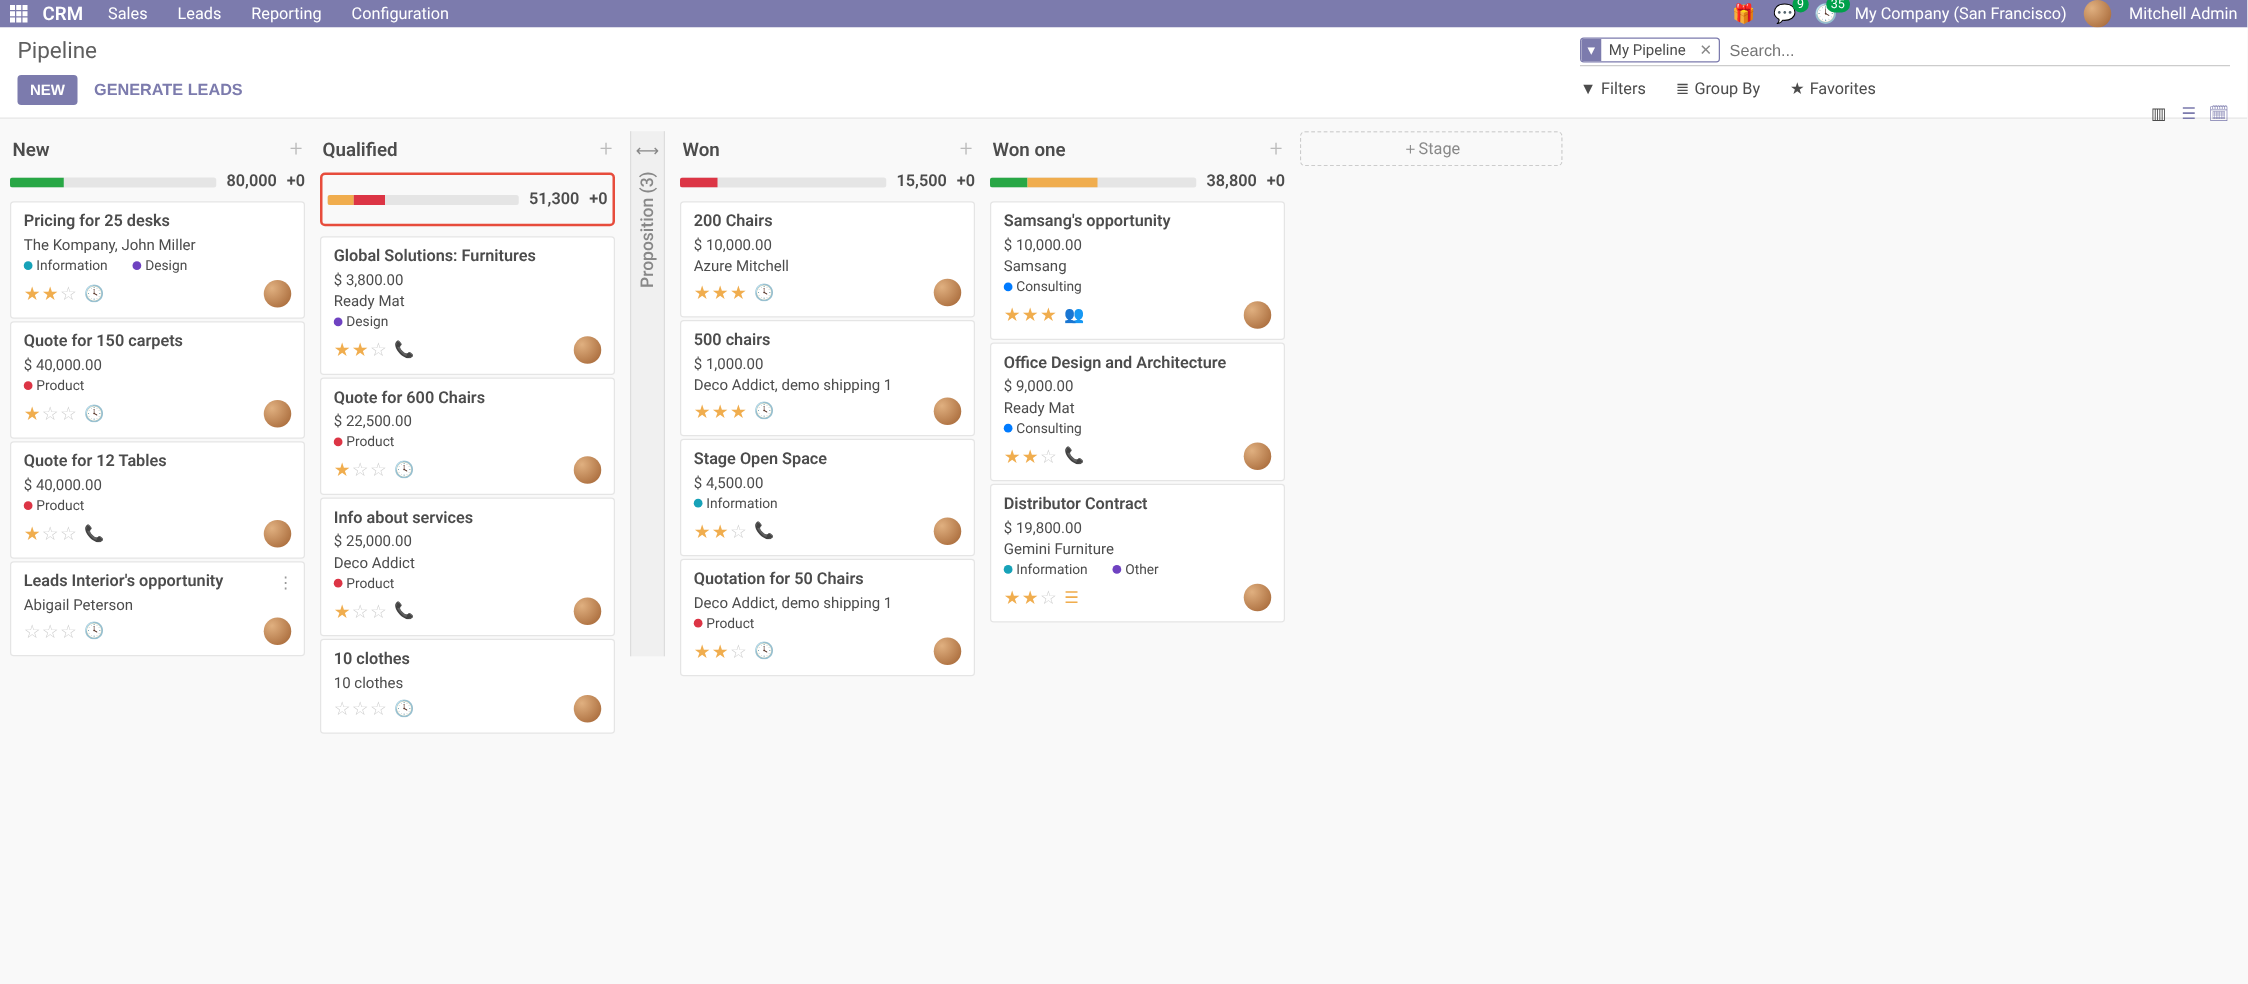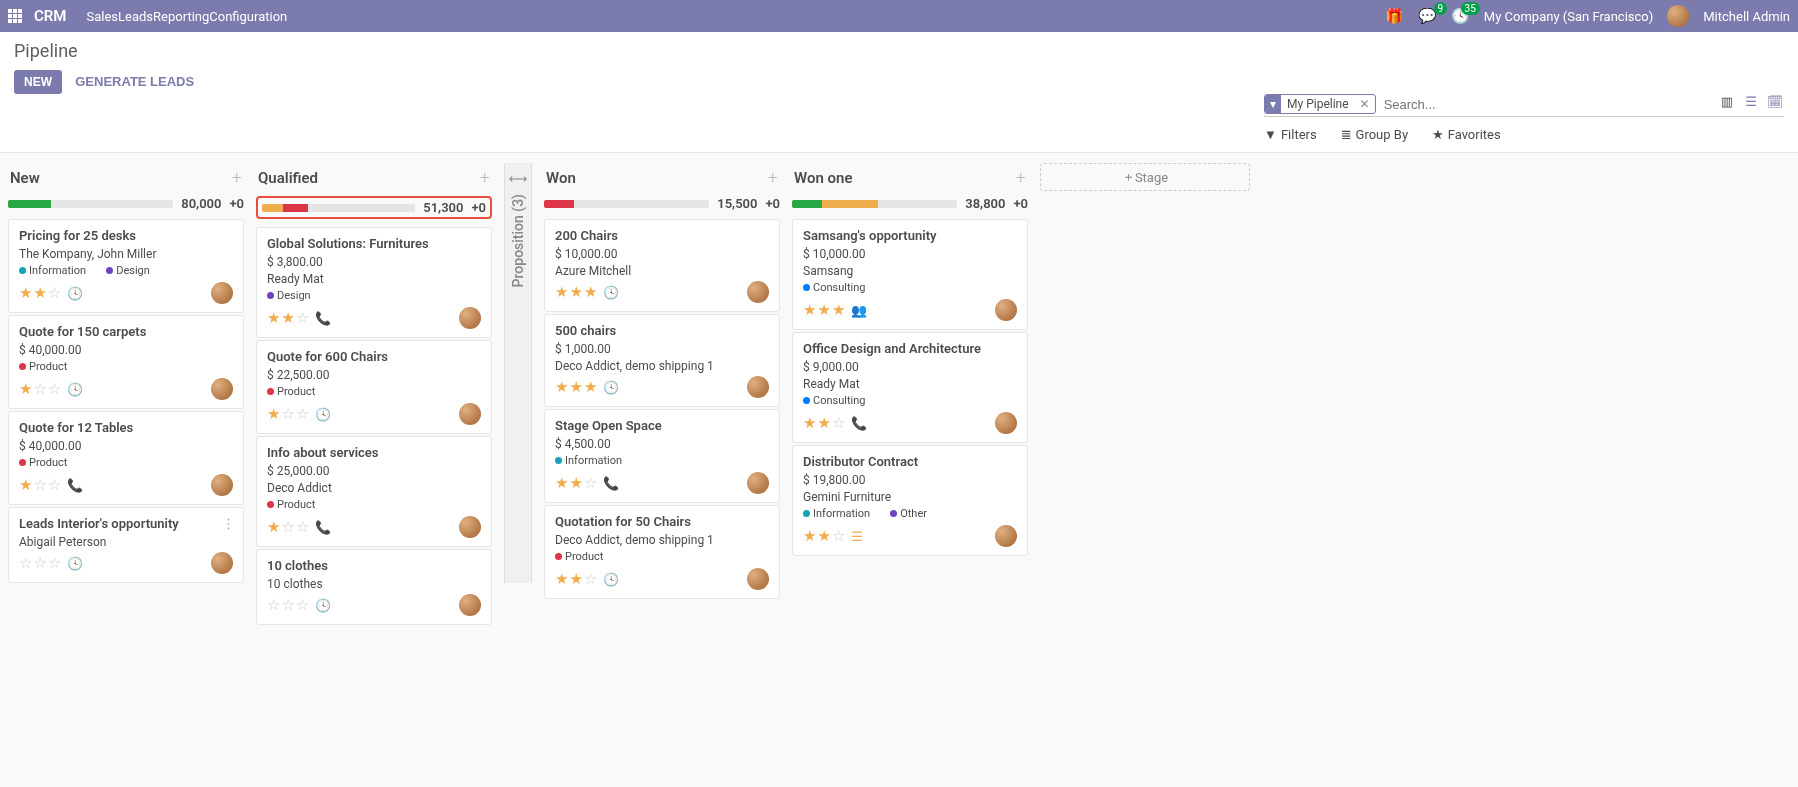--- a/index.html
+++ b/index.html
@@ -1,53 +1,53 @@
 <!DOCTYPE html>
 <html><head>
 <meta charset="utf-8">
 <style>
 * { box-sizing: border-box; margin: 0; padding: 0; }
 body { font-family: -apple-system, BlinkMacSystemFont, "Segoe UI", Roboto, sans-serif; font-size: 13px; color: #4c4c4c; background: #f9f9f9; }
 
 
-.topnav { background: #7c7bad; color: #fff; height: 32px; display: flex; align-items: center; padding: 0 8px; }
+.topnav { background: #7c7bad; color: #fff; height: 22px; display: flex; align-items: center; padding: 0 8px; }
 .topnav .apps-icon { display: grid; grid-template-columns: repeat(3,4px); grid-template-rows: repeat(3,4px); gap: 1px; margin-right: 12px; cursor:pointer;}
 .topnav .apps-icon span { background: #fff; }
 .topnav .brand { font-weight: 600; font-size: 15px; margin-right: 20px; }
-.topnav .menu { display: flex; }
+.topnav .menu { display: flex; gap: 24px; }
 .topnav .menu a { color: #fff; text-decoration: none; font-size: 13px; }
 .topnav .right { margin-left: auto; display: flex; align-items: center; gap: 14px; }
 .topnav .badge-item { position: relative; font-size: 15px; }
 .topnav .badge { background: #00a04a; color:#fff; border-radius: 8px; font-size: 10px; padding: 1px 4px; position: absolute; top:-5px; right:-10px;}
 .topnav .company { font-size: 13px; }
 .topnav .avatar { width: 22px; height: 22px; border-radius: 50%; background: radial-gradient(circle at 30% 30%, #e0b080, #a06030); }
 
 
-.controlbar { background: #fff; border-bottom: 1px solid #e5e5e5; padding: 8px 14px 10px; display: flex; align-items: flex-start; flex-direction: column; }
+.controlbar { background: #fff; border-bottom: 1px solid #e5e5e5; padding: 8px 14px 10px; display: flex; align-items: flex-start; }
 .controlbar .left { }
 .page-title { font-size: 18px; color: #5f5f5f; font-weight: 400; margin-bottom: 8px; }
 .btn-primary { background: #7c7bad; color:#fff; border:none; padding: 5px 10px; font-weight:600; font-size:12px; border-radius:3px; cursor:pointer; }
 .btn-link { background:none; border:none; color:#7c7bad; font-weight:600; font-size:13px; padding:5px 10px; cursor:pointer; }
 .controlbar .right { margin-left:auto; }
 .search-row { display:flex; align-items:center; border-bottom:1px solid #ccc; padding-bottom:2px; margin-bottom:10px; min-width:520px;}
 .facet { display:inline-flex; align-items:center; border:1px solid #7c7bad; border-radius:3px; overflow:hidden; font-size:12px;}
 .facet .facet-icon { background:#7c7bad; color:#fff; padding:2px 5px; }
 .facet .facet-label { padding:2px 6px; color:#4c4c4c;}
 .facet .facet-close { padding:2px 5px; color:#888; cursor:pointer;}
 .search-input { border:none; outline:none; font-size:13px; color:#999; margin-left:8px; flex:1;}
 .filter-row { display:flex; gap:24px; color:#4c4c4c; font-size:13px;}
 .filter-row .f { cursor:pointer; display:flex; align-items:center; gap:4px;}
 .view-switch { position:absolute; right:14px; top:60px; display:flex; gap:6px;}
 .view-switch span { width:18px; height:18px; display:flex; align-items:center; justify-content:center; cursor:pointer; color:#7c7bad;}
 .view-switch span.active { color:#4c4c4c;}
 
 
 .kanban { display:flex; padding:10px 8px; gap:0; align-items:flex-start; overflow-x:auto;}
 .column { width:236px; flex-shrink:0; margin-right:12px;}
-.column.highlighted .col-bar-row { border:2px solid #e74c3c; border-radius:4px; padding:2px 4px; }
+.column.highlighted .col-bar-row { border:2px solid #e74c3c; border-radius:4px; padding:12px 4px; }
 .col-header { display:flex; align-items:center; padding:4px 2px 8px; }
 .col-title { font-size:15px; font-weight:600; color:#4c4c4c; flex:1;}
 .col-plus { color:#bbb; font-size:18px; cursor:pointer; font-weight:300;}
 .col-bar-row { display:flex; align-items:center; margin-bottom:8px;}
 .col-bar { height:8px; background:#e5e5e5; flex:1; display:flex; border-radius:2px; overflow:hidden;}
 .col-bar .seg { height:100%;}
 .col-amount { font-weight:600; font-size:13px; margin-left:8px;}
 .col-plus0 { font-size:13px; color:#4c4c4c; margin-left:8px; font-weight:600;}
 
 

